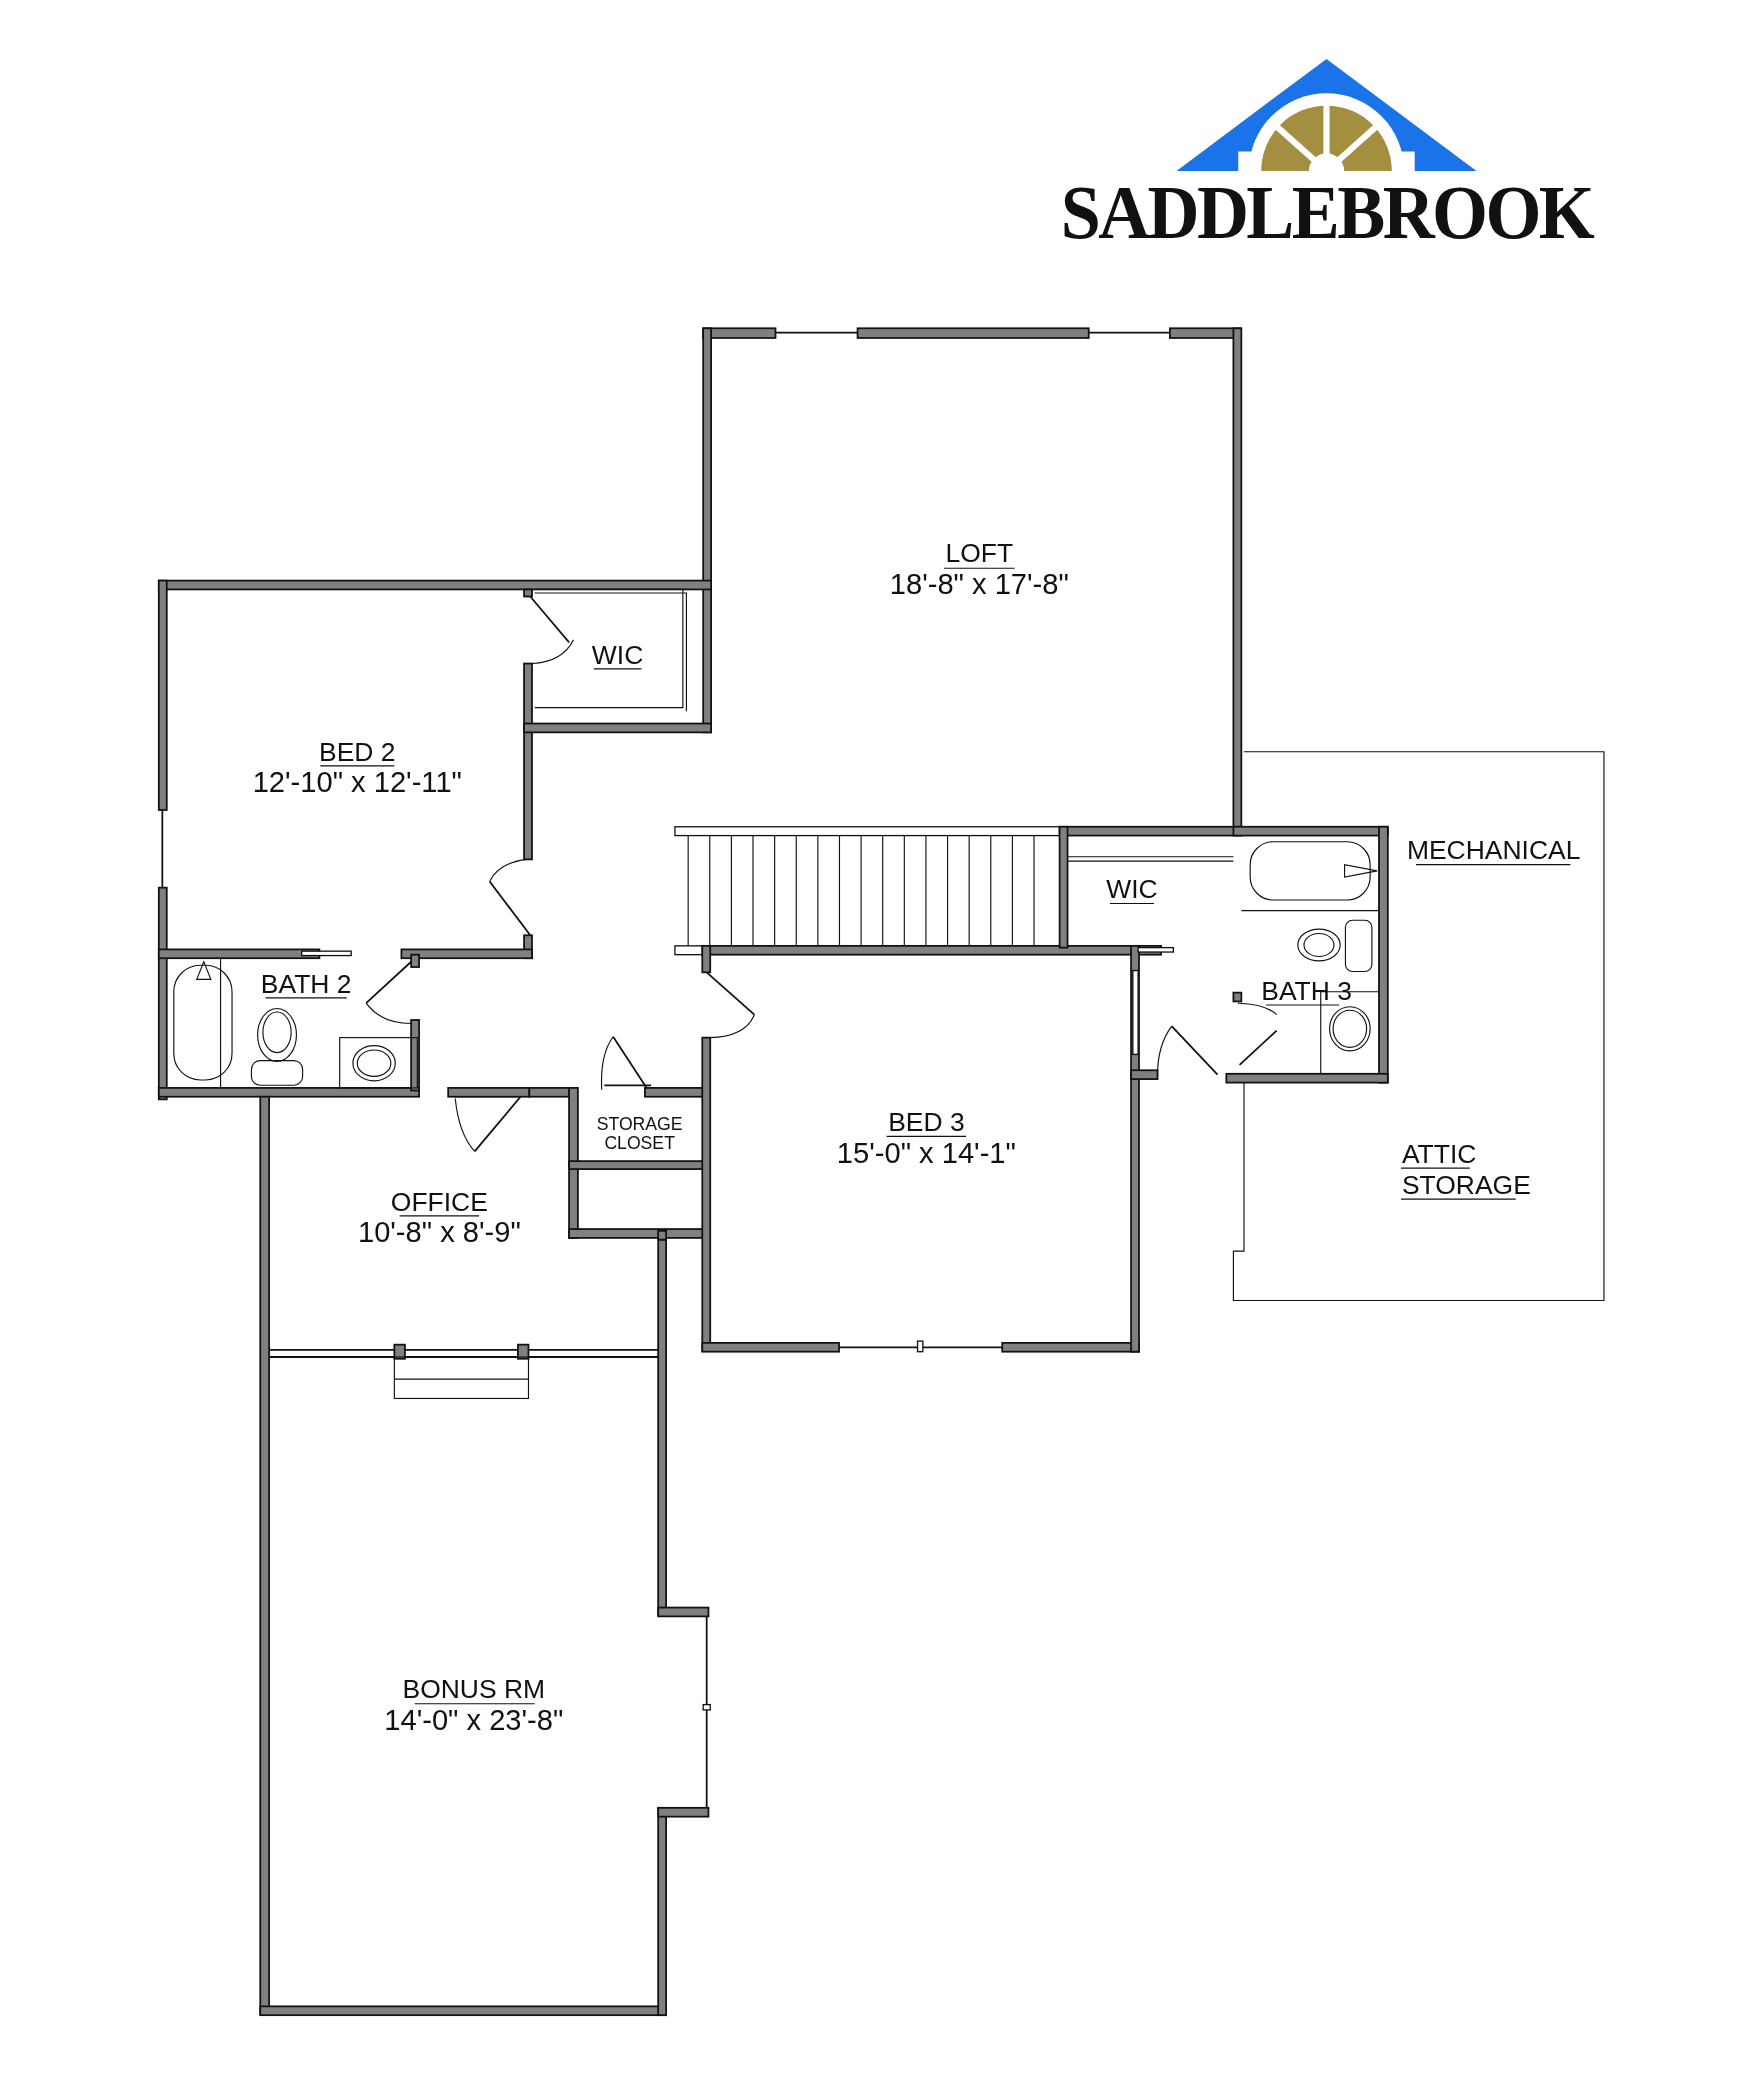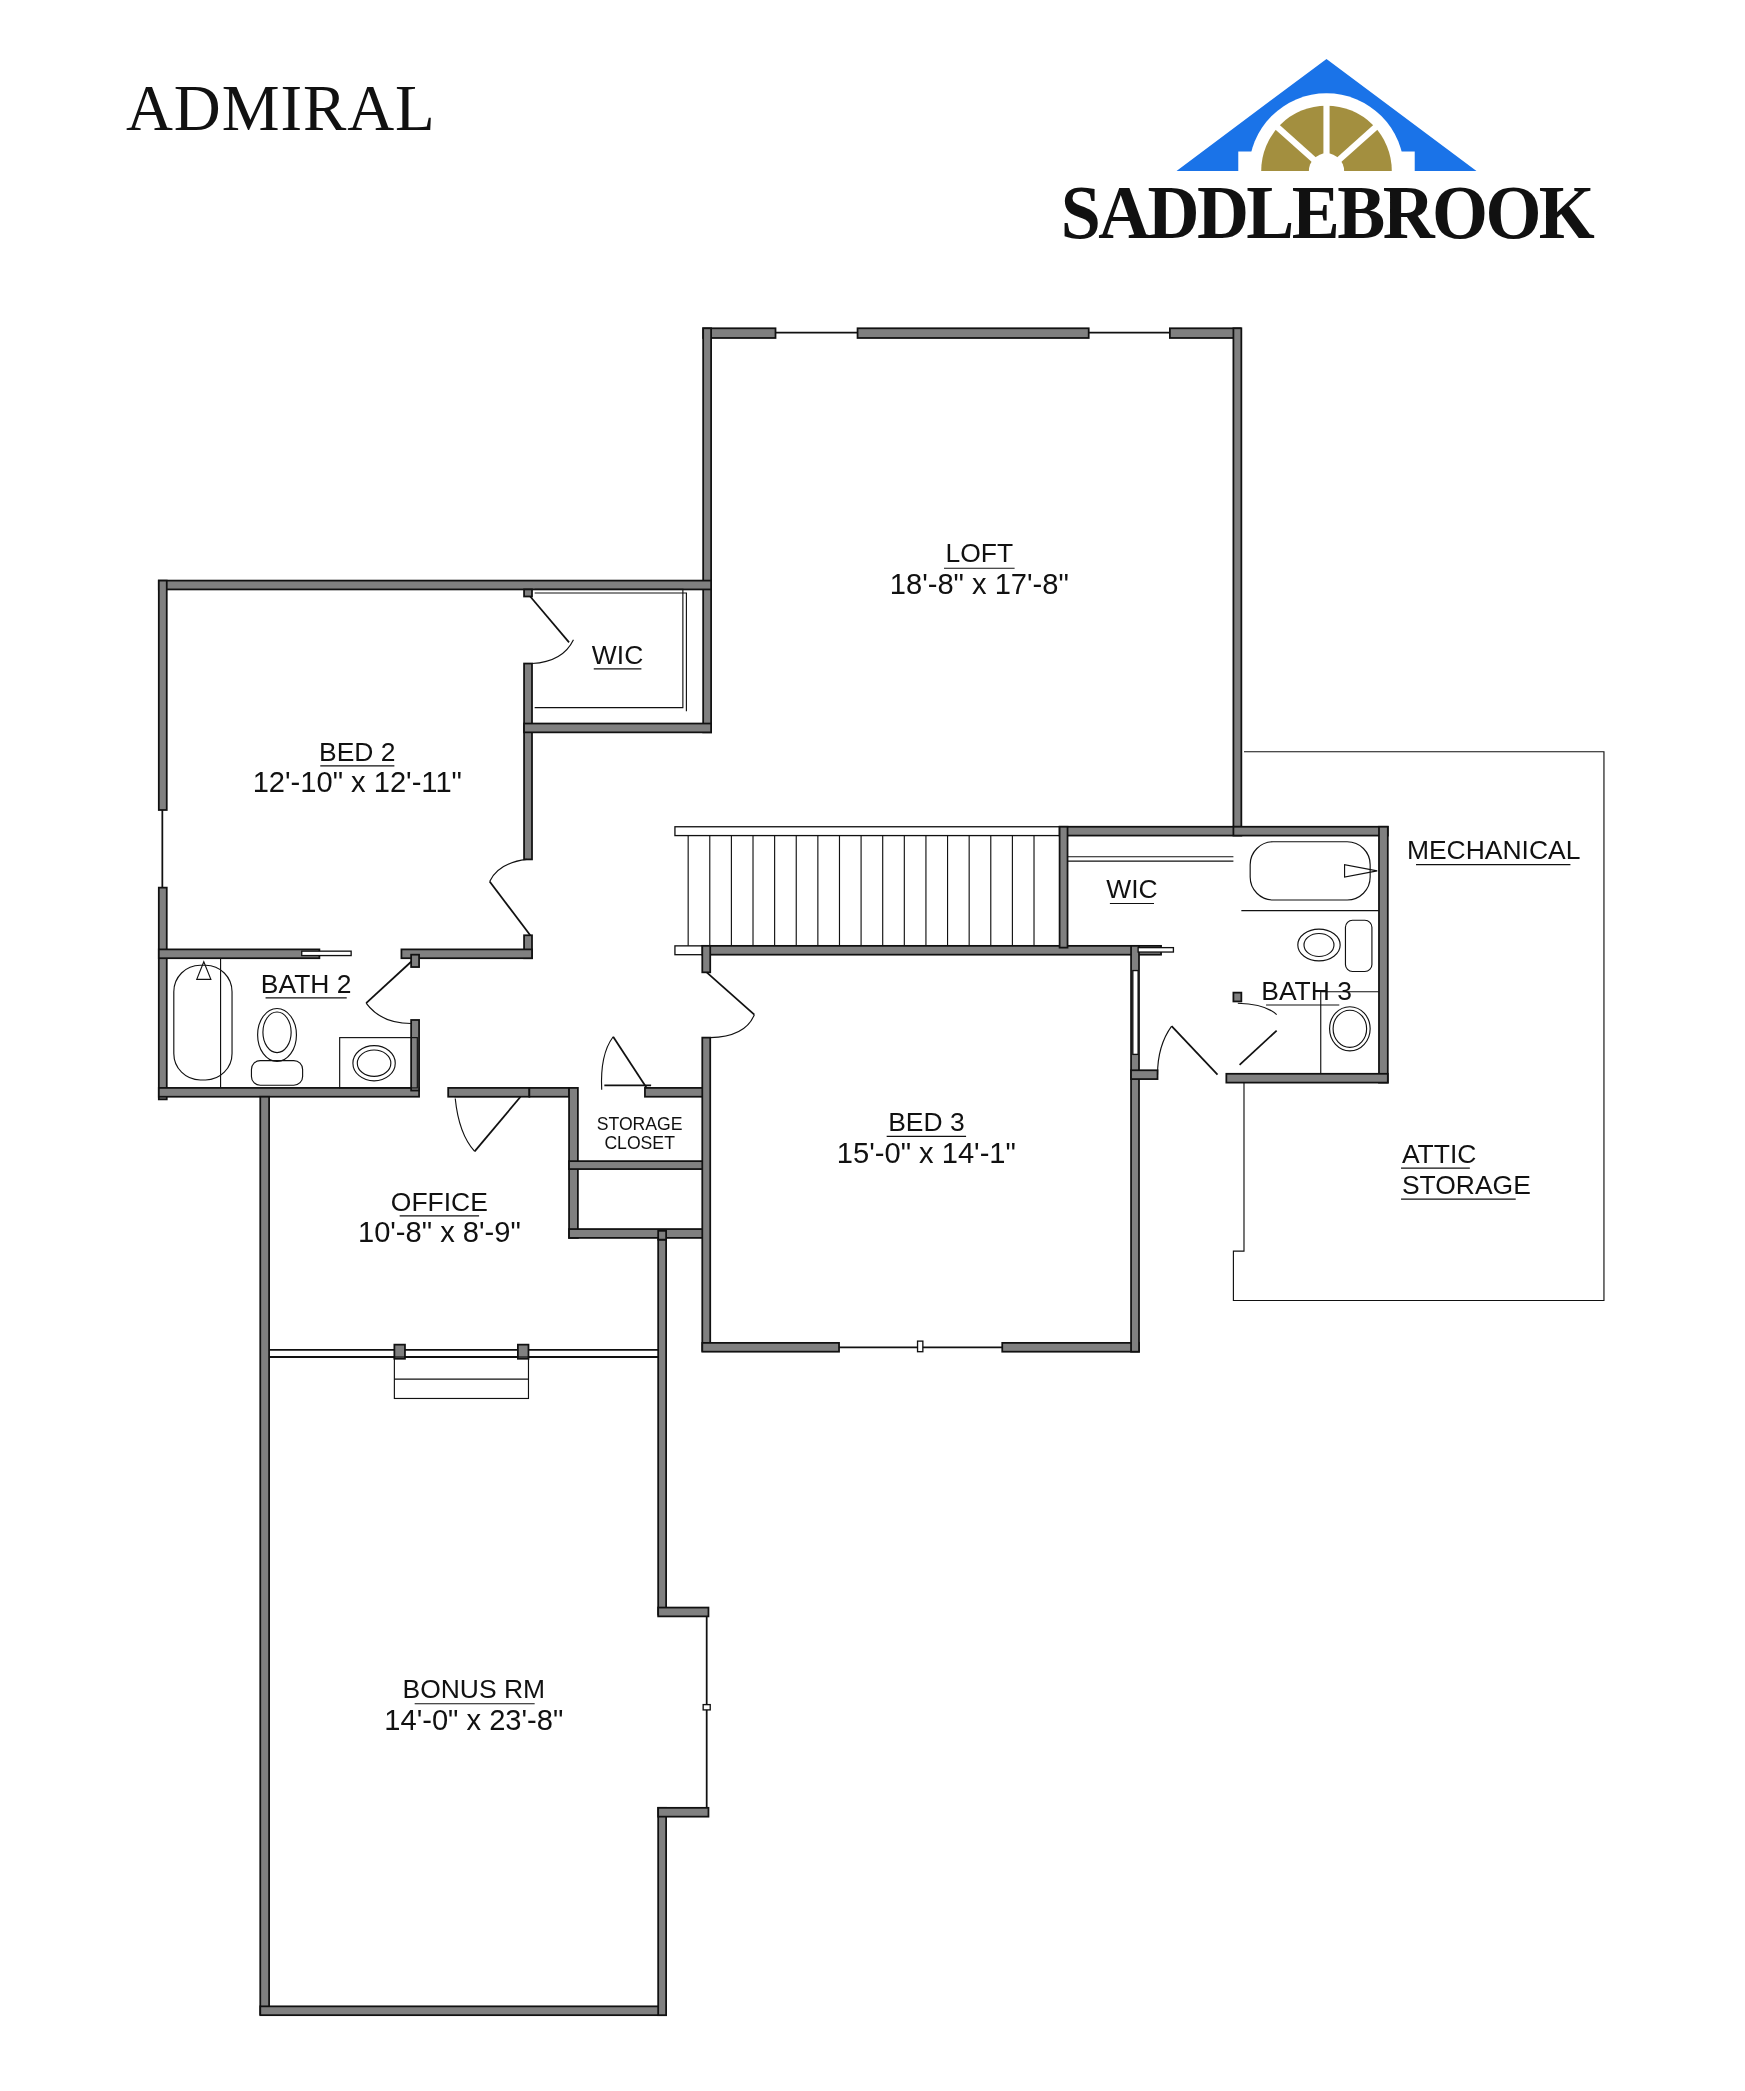--- a/index.html
+++ b/index.html
@@ -15,21 +15,20 @@
   .win { fill:#fff; stroke:#111; stroke-width:1.5; }
   .lbl { font-family:"Liberation Sans", "DejaVu Sans", sans-serif; fill:#111; }
   .name { font-size:30px; font-weight:normal; }
   .dim { font-size:33px; }
   .small { font-size:20px; }
 </style>
 </head>
 <body>
 
 <div class="title-block">
-  <div class="title-line">ADMIRAL</div>
 </div>
 
 <div class="logo">
   <svg width="547" height="124" viewBox="0 0 620 140">
     <polygon points="140,130 310,3 480,130 410,130 410,108 210,108 210,130" fill="#1a73e8"></polygon>
     <path d="M222,130 A88,88 0 0 1 398,130 Z" fill="#fff"></path>
     <path d="M236,130 A74,74 0 0 1 384,130 Z" fill="#a38f3f"></path>
     <g stroke="#fff" stroke-width="7">
       <line x1="310" y1="130" x2="310" y2="52"></line>
       <line x1="310" y1="130" x2="254" y2="80"></line>

